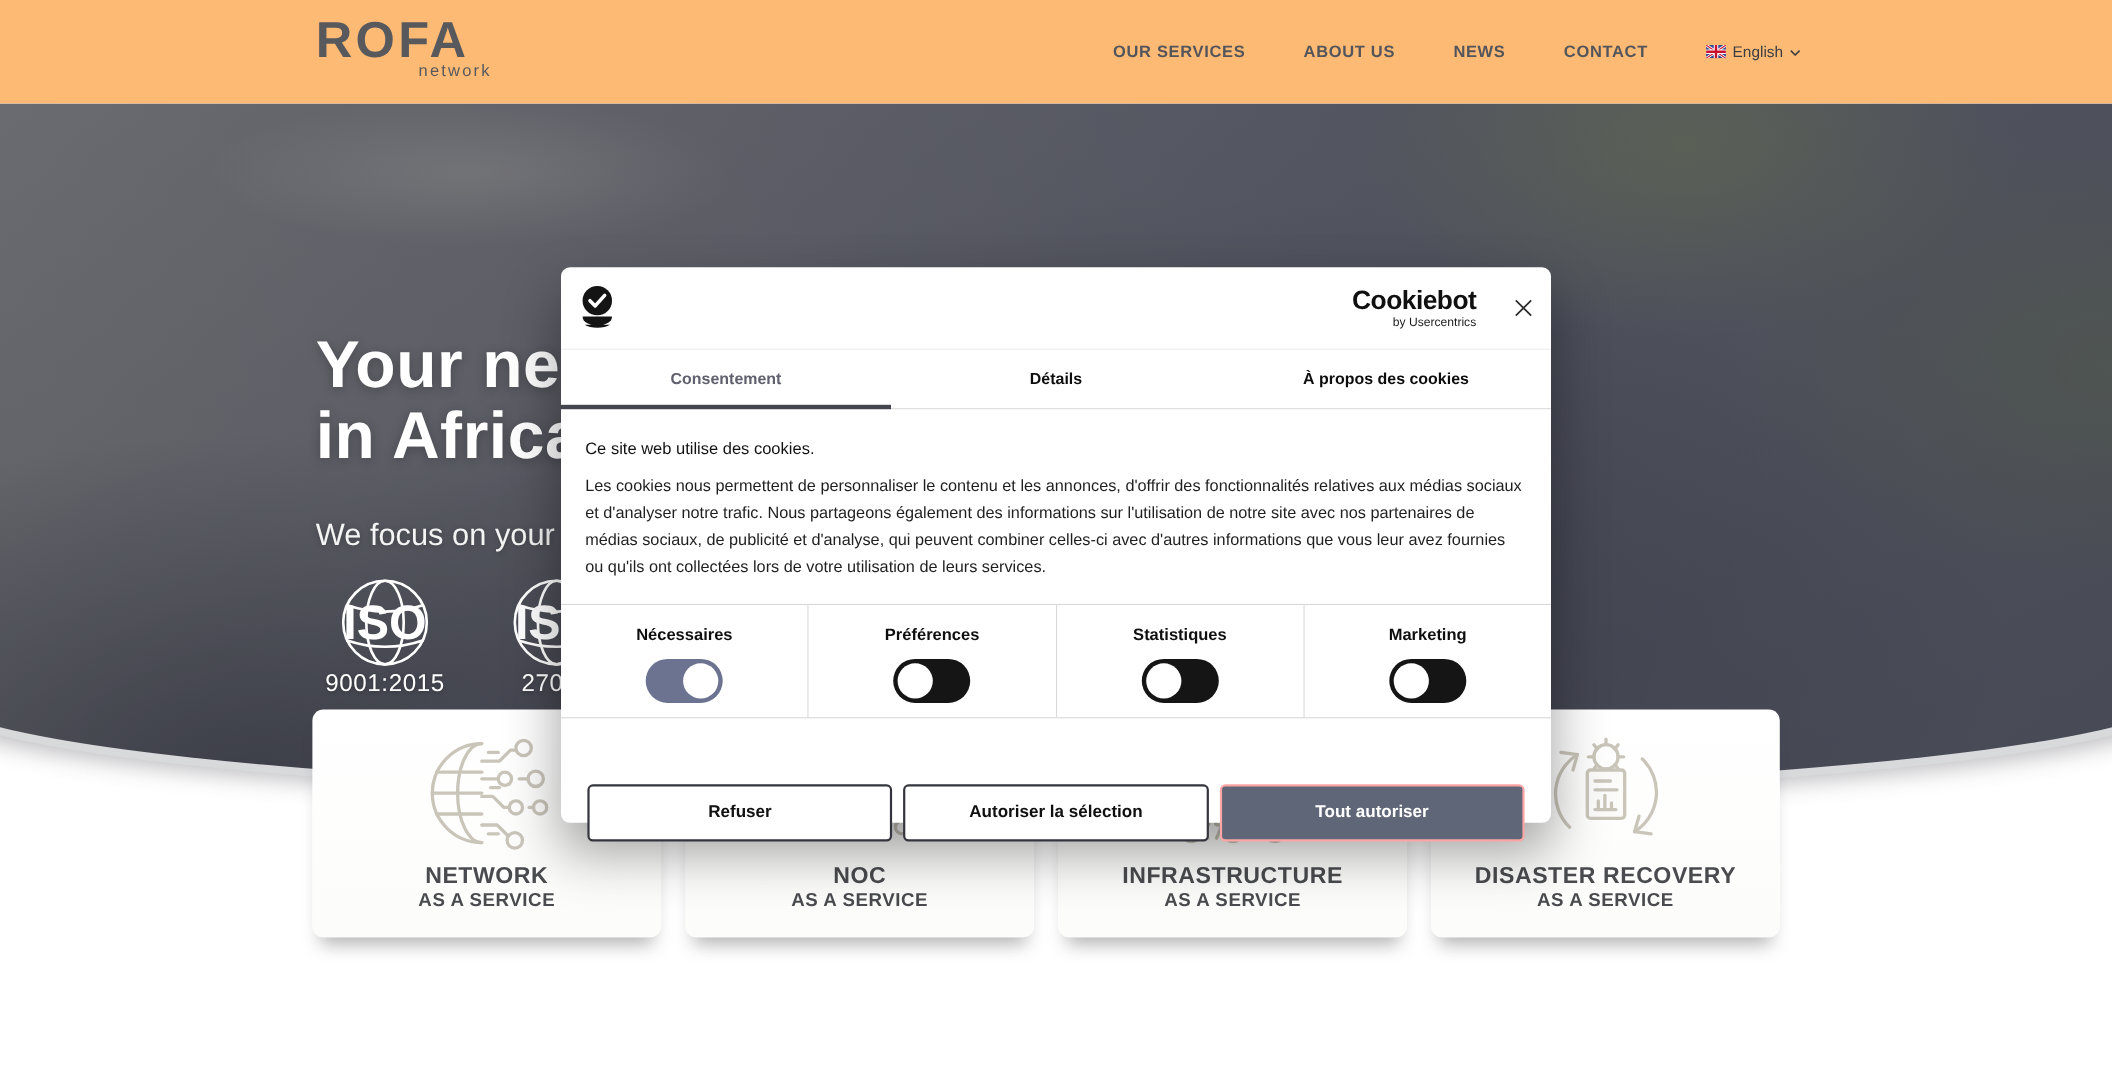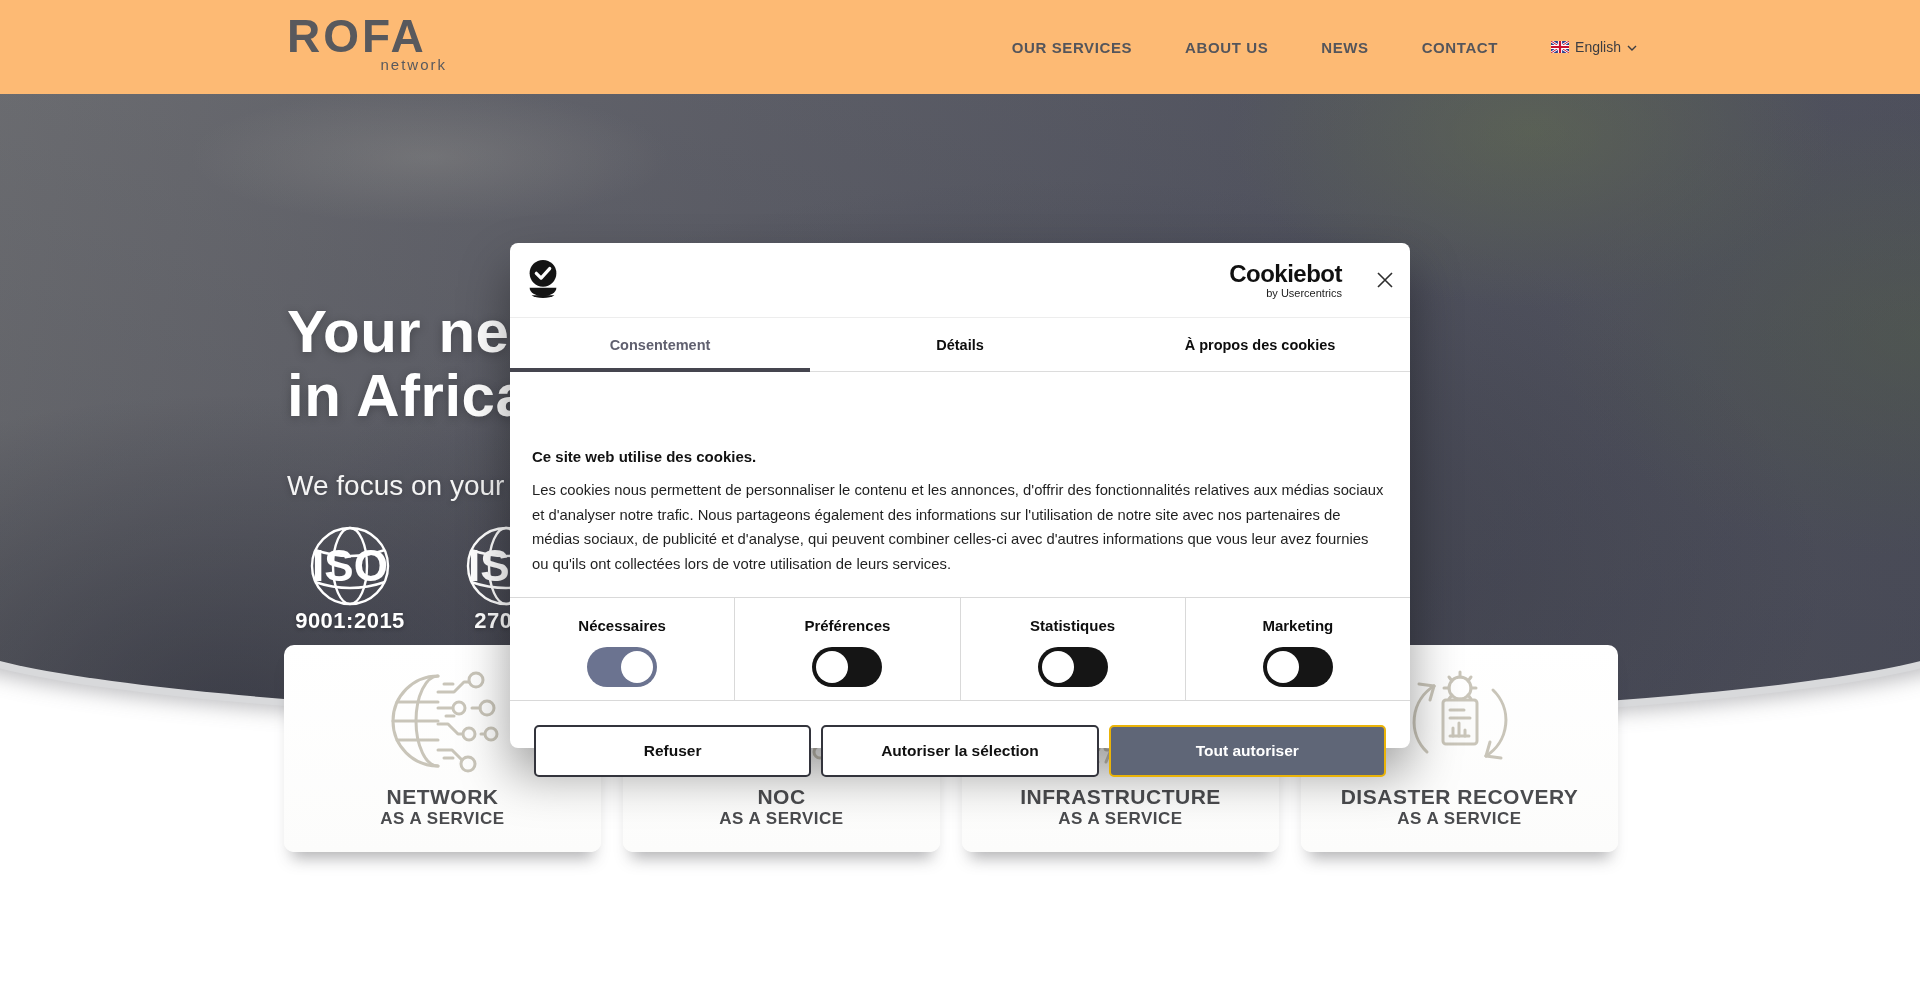--- a/index.html
+++ b/index.html
@@ -35,21 +35,21 @@
             linear-gradient(100deg,#7b7c7e 0%, #6c6d74 30%, #5d5f6a 62%, #565864 100%);
           box-shadow: 0 8px 0 -1px #d8d9db, 0 18px 20px -8px rgba(110,110,118,0.45); }
 
   .hero-heading { position:absolute; left:287px; top:300px; z-index:2; color:#fff;
                   font-size:60px; font-weight:700; line-height:64px; letter-spacing:.5px;
                   text-shadow:0 2px 10px rgba(0,0,0,0.25); }
   .hero-sub { position:absolute; left:287px; top:470px; z-index:2; color:#f4f4f4;
               font-size:28px; font-weight:400; text-shadow:0 1px 6px rgba(0,0,0,0.25); }
   .badges { position:absolute; left:287px; top:524px; z-index:2; display:flex; gap:30px; }
   .iso-badge { width:126px; text-align:center; color:#fff; }
-  .iso-label { font-size:22px; font-weight:700; letter-spacing:.5px; margin-top:0;
+  .iso-label { font-size:22px; font-weight:400; letter-spacing:.5px; margin-top:0;
                text-shadow:0 1px 4px rgba(0,0,0,0.3); }
 
   
   .cards { position:absolute; left:284px; top:645px; width:1334px; z-index:2;
            display:flex; gap:22px; }
   .card { flex:1; height:207px; background:linear-gradient(180deg,#ffffff,#fcfcfb);
           border-radius:10px; text-align:center; padding-top:12px; cursor:pointer;
           box-shadow:0 14px 16px -8px rgba(60,60,65,0.40); }
   .card-icon { height:128px; display:flex; align-items:center; justify-content:center; }
   .card-title { font-size:21px; font-weight:700; letter-spacing:.5px; color:#4a4b4e; line-height:24px; }
@@ -67,41 +67,41 @@
               justify-content:center; cursor:pointer; background:none; border:none; }
 
   .cd-tabs { display:flex; height:55px; border-top:1px solid #ededed; border-bottom:1px solid #dcdcdc; }
   .cd-tab { flex:1; display:flex; align-items:center; justify-content:center; position:relative;
             font-size:14.5px; font-weight:700; color:#0d0d0d; cursor:pointer; }
   .cd-tab.active { color:#60606f; }
   .cd-tab.active::after { content:""; position:absolute; left:0; right:0; bottom:-1px;
                           height:4px; background:#45454f; }
 
   .cd-body { padding:28px 22px 0 22px; }
-  .cd-title { font-size:15px; font-weight:700; color:#121212; margin-bottom:13px;margin-top:48px; }
+  .cd-title { font-size:15px; font-weight:400; color:#121212; margin-bottom:13px; }
   .cd-text  { font-size:14.8px; line-height:24.5px; color:#1f1f1f; }
 
   .cd-categories { margin-top:21px; display:flex; height:104px;
                    border-top:1px solid #d9d9d9; border-bottom:1px solid #d9d9d9; }
   .cd-cat { flex:1; display:flex; flex-direction:column; align-items:center;
             padding-top:19px; gap:13px; border-right:1px solid #d9d9d9; }
   .cd-cat:last-child { border-right:none; }
   .cd-cat-label { font-size:15px; font-weight:700; color:#0e0e0e; }
   .toggle { position:relative; width:70px; height:40px; border-radius:20px; cursor:pointer; }
   .toggle.off { background:#151515; }
   .toggle.on  { background:#6b7390; cursor:default; }
   .knob { position:absolute; top:4px; width:32px; height:32px; border-radius:50%; background:#fff; }
   .toggle.off .knob { left:4px; }
   .toggle.on  .knob { right:4px; }
 
   .cd-buttons { display:flex; gap:10px; padding:24px 24px 0 24px; }
   .cd-btn { flex:1; height:52px; border-radius:5px; font-size:15.5px; font-weight:700;
-            font-family:"Liberation Sans", sans-serif; cursor:pointer; }
+            font-family:"Liberation Sans", sans-serif; cursor:pointer;margin-top:36px; }
   .cd-btn.outline { background:#fff; border:2px solid #33343c; color:#101010; }
-  .cd-btn.filled  { background:#5f6677; border:2px solid #eab308; color:#fff; }
+  .cd-btn.filled  { background:#5f6677; border:2px solid #fca5a5; color:#fff; }
 
   svg { display:block; }
   .lineart { stroke:#c9c5b9; stroke-width:3; fill:none; stroke-linecap:round; stroke-linejoin:round; }
 </style>
 </head>
 <body>
 
 <div class="hero"></div>
 
 <div class="hero-heading">

